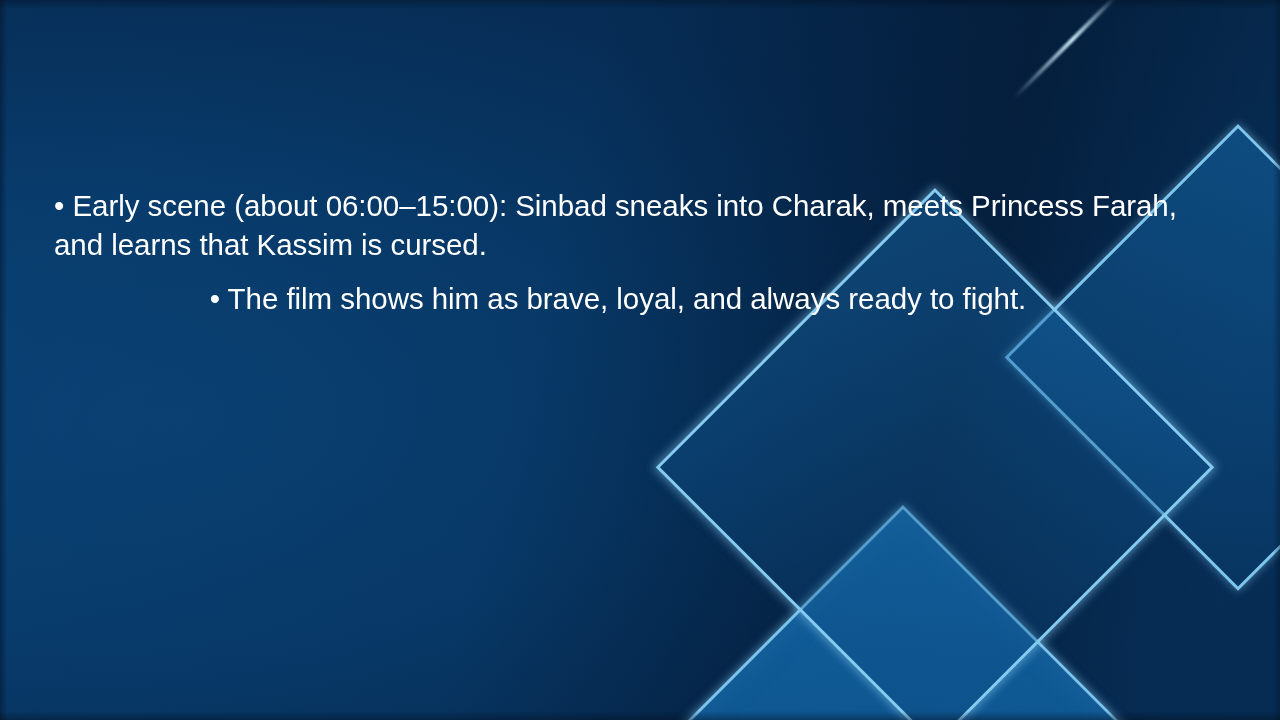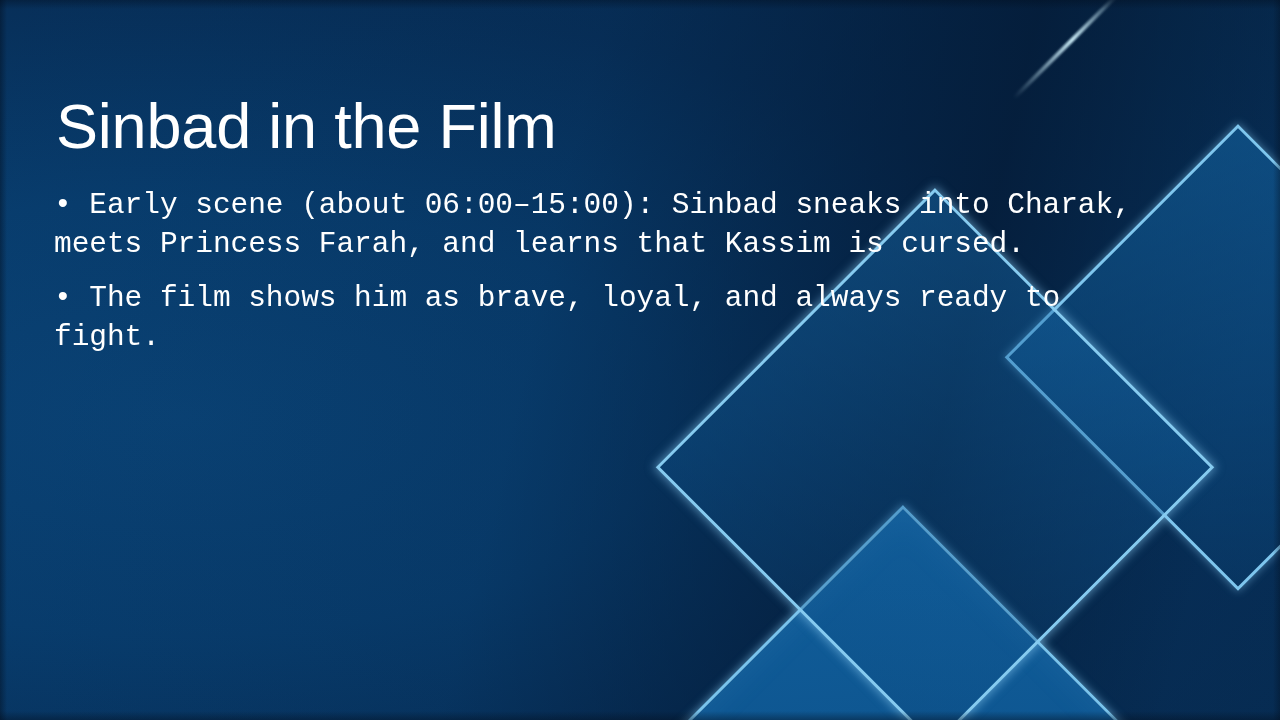--- a/index.html
+++ b/index.html
@@ -139,54 +139,53 @@
     line-height: 1.08;
     letter-spacing: -0.2px;
     white-space: nowrap;
   }
 
   .body-block {
     position: absolute;
     left: 54px;
     top: 186px;
     width: 1128px;
-    font-family: Liberation Mono, monospace;
   }
 
   .bullet {
     color: #ffffff;
     font-size: 29.5px;
     font-weight: 400;
     line-height: 39px;
     letter-spacing: -0.05px;
     margin: 0 0 15px 0;
     text-indent: 0;
   }
 
   .bullet:last-child {
     margin-bottom: 0;
+    text-align: center;
   }
 </style>
 </head>
 <body>
 
 <div id="slide">
 
   <div class="bg-base"></div>
   <div class="bg-dark-sweep"></div>
 
   <div class="deco-wrap">
     <div class="diamond diamond-large"></div>
     <div class="diamond diamond-medium"></div>
     <div class="diamond diamond-upper"></div>
     <div class="streak"></div>
   </div>
 
   <div class="bg-edge-vignette"></div>
 
-  <h1 class="title">Sinbad in the Film</h1>
 
   <div class="body-block">
     <p class="bullet">• Early scene (about 06:00–15:00): Sinbad sneaks into Charak, meets Princess Farah, and learns that Kassim is cursed.</p>
     <p class="bullet">• The film shows him as brave, loyal, and always ready to fight.</p>
   </div>
 
 </div>
 
 </body></html>

